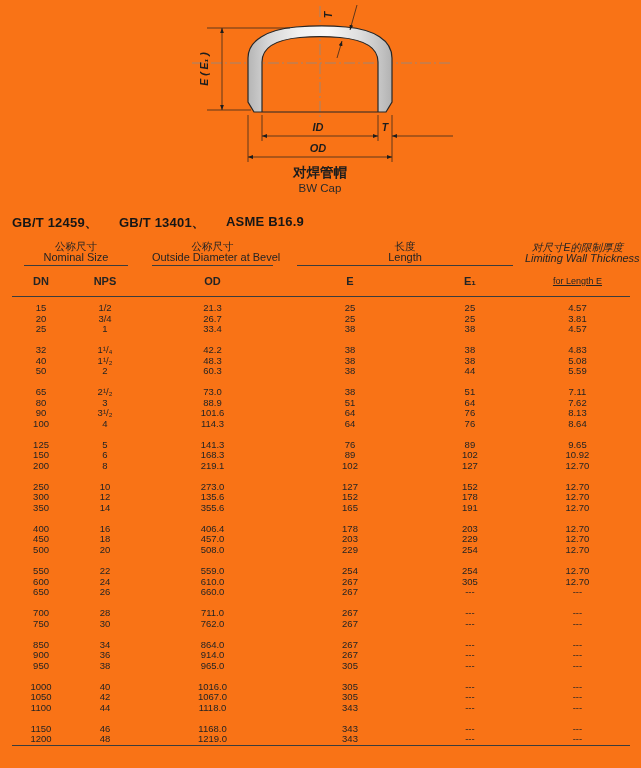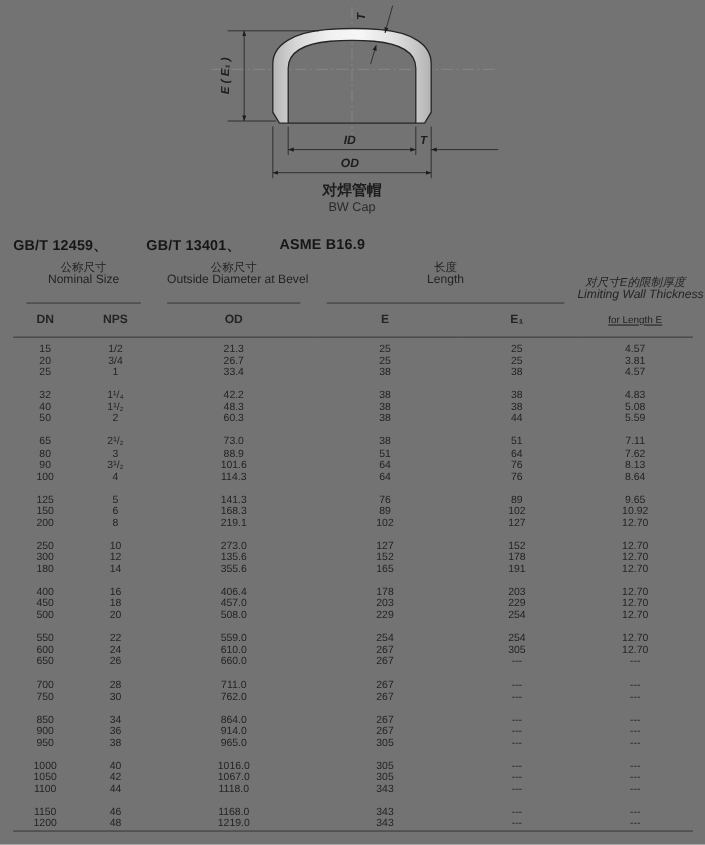--- a/index.html
+++ b/index.html
@@ -1,30 +1,30 @@
 <!DOCTYPE html>
 <html><head>
 <meta charset="utf-8">
 <style>
   html,body{margin:0;padding:0;background:#ffffff;}
-  .page{position:relative;width:641px;height:768px;background:#737373;overflow:hidden;
+  .page{position:relative;width:641px;height:768px;background:#f97316;overflow:hidden;
         font-family:"Liberation Sans","DejaVu Sans",sans-serif;color:#242424;}
   .diagram{position:absolute;top:0;left:0;}
   .dim-label{font-family:"Liberation Sans","DejaVu Sans",sans-serif;font-style:italic;font-weight:bold;fill:#1d1d1d;}
   .cap-caption-cn{font-size:13.5px;font-weight:bold;fill:#1d1d1d;}
   .cap-caption-en{font-size:11.5px;fill:#2a2a2a;}
-  .title-row{position:absolute;top:214px;left:12px;display:flex;gap:35px;
+  .title-row{position:absolute;top:214px;left:12px;display:flex;gap:21px;
              font-weight:bold;font-size:13px;color:#161616;letter-spacing:.2px;}
   .spec-table{position:absolute;top:237px;left:12px;width:618px;border-collapse:collapse;
               border-bottom:1.6px solid #3c3c3c;table-layout:fixed;}
   .spec-table th,.spec-table td{padding:0;text-align:center;white-space:nowrap;}
   .grp-cell{vertical-align:bottom;font-weight:normal;height:29px;}
   .grp-cn{display:block;font-size:10.5px;line-height:12px;}
   .grp-en{display:block;font-size:11px;line-height:10px;}
-  .grp-line{display:block;border-bottom:1px solid #3c3c3c;padding-bottom:16px;margin:0 12px;}
+  .grp-line{display:block;border-bottom:1px solid #3c3c3c;padding-bottom:3px;margin:0 12px;}
   .grp-noline{display:block;padding-bottom:3px;font-style:italic;}
   .sub-row th{height:30px;vertical-align:middle;font-size:11px;font-weight:bold;
               border-bottom:1.6px solid #3c3c3c;}
   .sub-row th.light{font-weight:normal;font-size:9px;text-decoration:underline;}
   .spec-table tbody td{height:10.5px;line-height:10.5px;font-size:9.5px;}
   .spec-table tbody tr:first-child td{padding-top:6px;margin-top:12px;}
   .spec-table tbody tr.gap td{height:10.6px;}
 </style>
 </head>
 <body>
@@ -259,21 +259,21 @@
         </tr>
         <tr>
           <td>300</td>
           <td>12</td>
           <td>135.6</td>
           <td>152</td>
           <td>178</td>
           <td>12.70</td>
         </tr>
         <tr>
-          <td>180</td>
+          <td>350</td>
           <td>14</td>
           <td>355.6</td>
           <td>165</td>
           <td>191</td>
           <td>12.70</td>
         </tr>
         <tr class="gap">
           <td colspan="6"></td>
         </tr>
         <tr>

